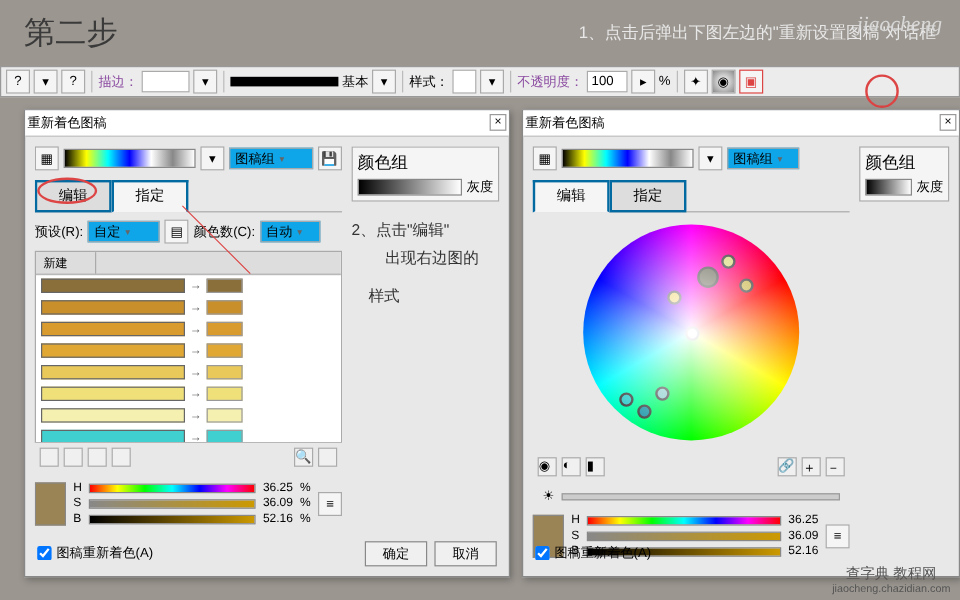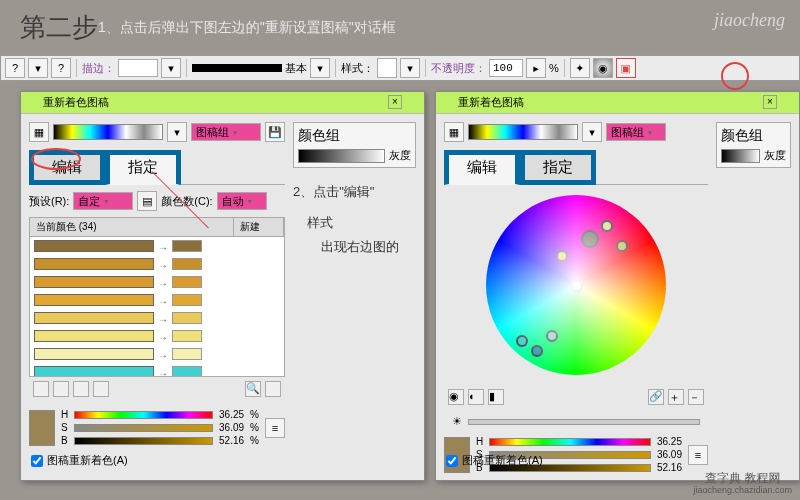--- a/index.html
+++ b/index.html
@@ -1,39 +1,39 @@
 <!DOCTYPE html>
 <html><head>
 <meta charset="utf-8">
 <style>
 *{box-sizing:border-box;margin:0;padding:0;font-family:"Microsoft YaHei",SimSun,sans-serif}
 body{width:800px;height:500px;background:#9b9690;overflow:hidden;position:relative}
-.header{height:55px;padding:8px 20px;display:flex;align-items:center}
+.header{height:55px;padding:8px 20px;display:flex;justify-content:space-between;align-items:center}
 .header h1{font-size:26px;color:#3a3a3a;font-weight:normal}
 .header .inst{font-size:14px;color:#e8e8e8}
 .brand{position:absolute;top:10px;right:15px;color:#d8d8d8;font-size:18px;font-style:italic;font-family:serif}
 .toolbar{height:26px;background:#ececec;border:1px solid #999;display:flex;align-items:center;padding:0 4px;gap:3px;font-size:11px}
 .tbtn{width:20px;height:20px;border:1px solid #aaa;background:#f5f5f5;display:flex;align-items:center;justify-content:center;font-size:11px}
 .tsep{width:1px;height:18px;background:#bbb;margin:0 2px}
 .tlabel{color:#8a4aa0}
 .tinput{height:18px;border:1px solid #aaa;background:#fff;padding:0 3px;font-size:11px}
 .dialogs{position:relative;margin-top:10px}
 .dialog{position:absolute;background:#e8e8e8;border:1px solid #888;box-shadow:2px 2px 6px rgba(0,0,0,.3);font-size:11px}
 .dlg1{left:20px;top:0;width:405px;height:390px}
 .dlg2{left:435px;top:0;width:365px;height:390px}
-.dtitle{background:#bef264;padding:3px 22px;font-size:11px;border-bottom:1px solid #bbb}
+.dtitle{background:#ffffff;padding:3px 2px;font-size:11px;border-bottom:1px solid #bbb}
 .dclose{float:right;width:14px;height:14px;border:1px solid #999;text-align:center;line-height:12px;font-size:10px}
 .dbody{padding:8px;display:flex;gap:8px}
 .dleft{flex:1}
 .dright{width:125px}
 .gradbar{height:16px;border:1px solid #888;background:linear-gradient(90deg,#000,#ff0,#0ff,#00f,#fff,#888,#fff);display:inline-block;width:110px;vertical-align:middle}
-.select{height:18px;border:1px solid #aaa;background:#ec4899;padding:0 4px;display:inline-flex;align-items:center;font-size:11px;gap:4px}
+.select{height:18px;border:1px solid #aaa;background:#0ea5e9;padding:0 4px;display:inline-flex;align-items:center;font-size:11px;gap:4px}
 .select::after{content:"▾";font-size:8px;color:#666}
 .tabs{display:flex;margin-top:8px;border-bottom:1px solid #aaa}
-.tab{padding:3px 18px;border:5px solid #0369a1;background:#ddd;font-size:15px;margin-bottom:-1px}
+.tab{padding:3px 18px;border:2px solid #0369a1;background:#ddd;font-size:12px;margin-bottom:-1px}
 .tab.active{background:#f5f5f5;border-bottom:1px solid #f5f5f5}
 .tabcircle{position:absolute;border:2px solid #d44;border-radius:50%;width:50px;height:22px;pointer-events:none}
 .presetrow{display:flex;align-items:center;gap:4px;margin:6px 0;font-size:11px}
 .swlist{border:1px solid #aaa;background:#fff;height:160px;overflow:auto}
 .swhdr{display:flex;background:#ddd;border-bottom:1px solid #aaa;font-size:10px}
 .swhdr div{padding:2px 6px;border-right:1px solid #aaa}
 .swrow{display:flex;align-items:center;height:18px;padding:0 4px;gap:4px}
 .swatch{width:120px;height:12px;border:1px solid #666}
 .arrow{font-size:10px;color:#555}
 .grpbox{border:1px solid #aaa;background:#f5f5f5;padding:4px;margin-bottom:6px}
@@ -79,21 +79,21 @@
   <div class="tsep"></div>
   <div style="width:90px;height:8px;background:#000"></div>
   <span>基本</span>
   <div class="tbtn">▾</div>
   <div class="tsep"></div>
   <span>样式：</span>
   <div class="tbtn" style="background:#fff"></div>
   <div class="tbtn">▾</div>
   <div class="tsep"></div>
   <span class="tlabel">不透明度：</span>
-  <input class="tinput" style="width: 34px; font-family: Liberation Mono, monospace;" value="100">
+  <input class="tinput" style="width: 34px;" value="100">
   <div class="tbtn">▸</div>
   <span>%</span>
   <div class="tsep"></div>
   <div class="tbtn">✦</div>
   <div class="tbtn" style="background:radial-gradient(circle,#fff,#888)">◉</div>
   <div class="tbtn" style="border-color:#d44;color:#d44">▣</div>
 </div>
 <div class="toolcircle" style="left:721px;top:62px;width:28px;height:28px"></div>
 
 <div class="dialogs">
@@ -119,21 +119,20 @@
         </div>
         <div class="presetrow">
           <span>预设(R):</span>
           <div class="select" style="width:60px">自定</div>
           <div class="tbtn">▤</div>
           <span>颜色数(C):</span>
           <div class="select" style="width:50px">自动</div>
         </div>
         <div class="swlist">
           <div class="swhdr">
-            <div style="flex:1">当前颜色 (34)</div>
             <div style="width:50px">新建</div>
           </div>
           <div id="swrows">
               <div class="swrow">
                 <div class="swatch" style="background:#8a6f3a"></div>
                 <span class="arrow">→</span>
                 <div style="width:30px;height:12px;border:1px solid #999;background:#8a6f3a"></div>
               </div>
               <div class="swrow">
                 <div class="swatch" style="background:#c98f2a"></div>
@@ -209,29 +208,33 @@
       <div class="dright">
         <div class="grpbox">
           <div class="grplabel">颜色组</div>
           <div style="display:flex;align-items:center;gap:4px">
             <div class="graybar" style="flex:1"></div>
             <span>灰度</span>
           </div>
         </div>
         <div class="note">
           <div>2、点击"编辑"</div>
+          <div style="padding-left:28px">出现右边图的</div>
           <div style="padding-left:14px;margin-top:8px">样式</div>
-          <div style="padding-left:28px">出现右边图的</div>
         </div>
       </div>
     </div>
     <label class="chk">
       <input type="checkbox" checked="" style="">
         <span>图稿重新着色(A)</span>
     </label>
+    <div class="btns">
+      <button class="btn">确定</button>
+      <button class="btn">取消</button>
+    </div>
   </div>
 
   <div class="dialog dlg2">
     <div class="dtitle">
       <span>重新着色图稿</span>
       <span class="dclose">×</span>
     </div>
     <div class="dbody">
       <div class="dleft">
         <div style="display:flex;align-items:center;gap:4px">

